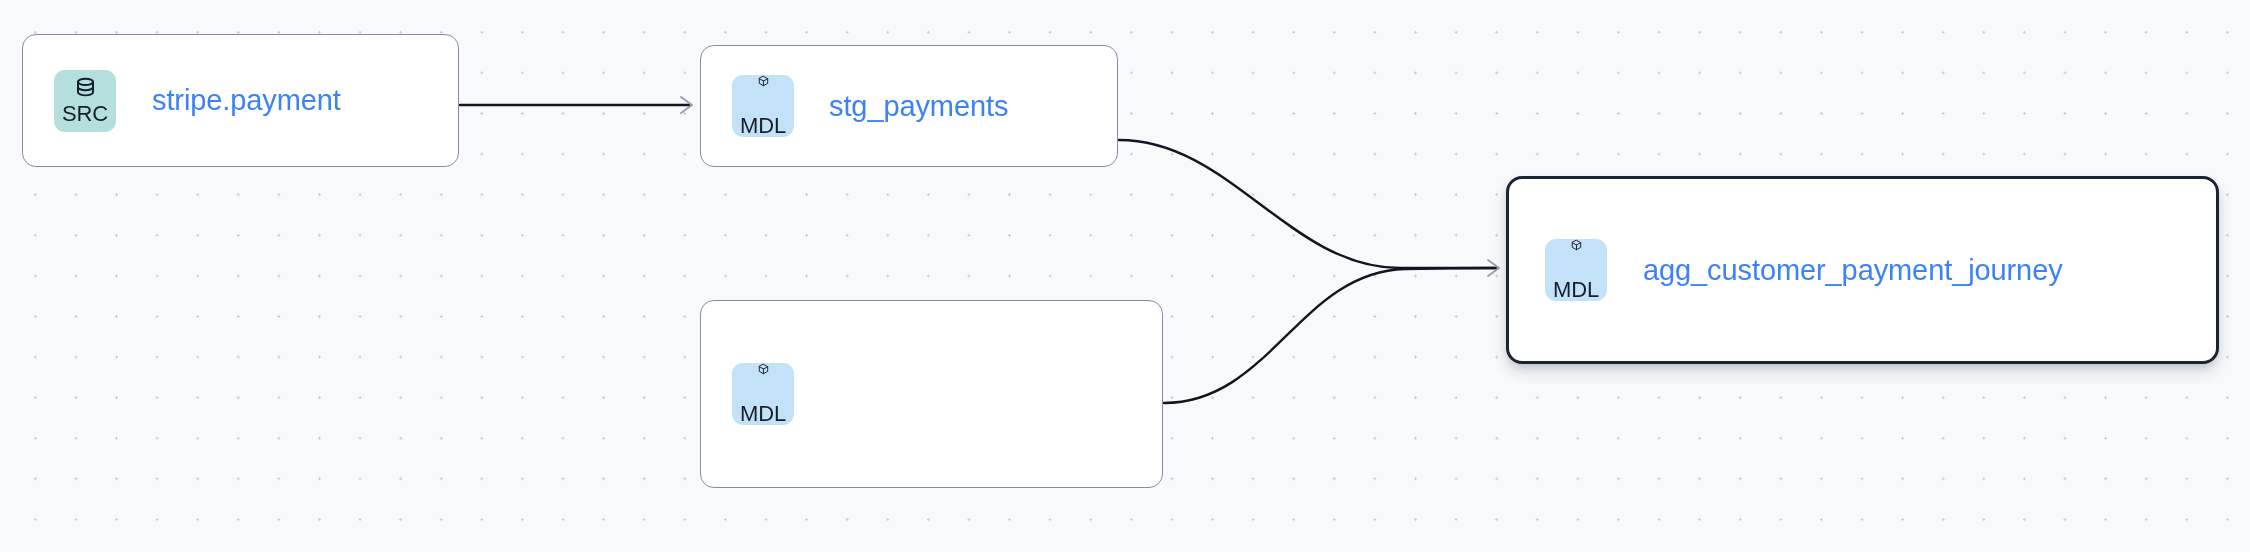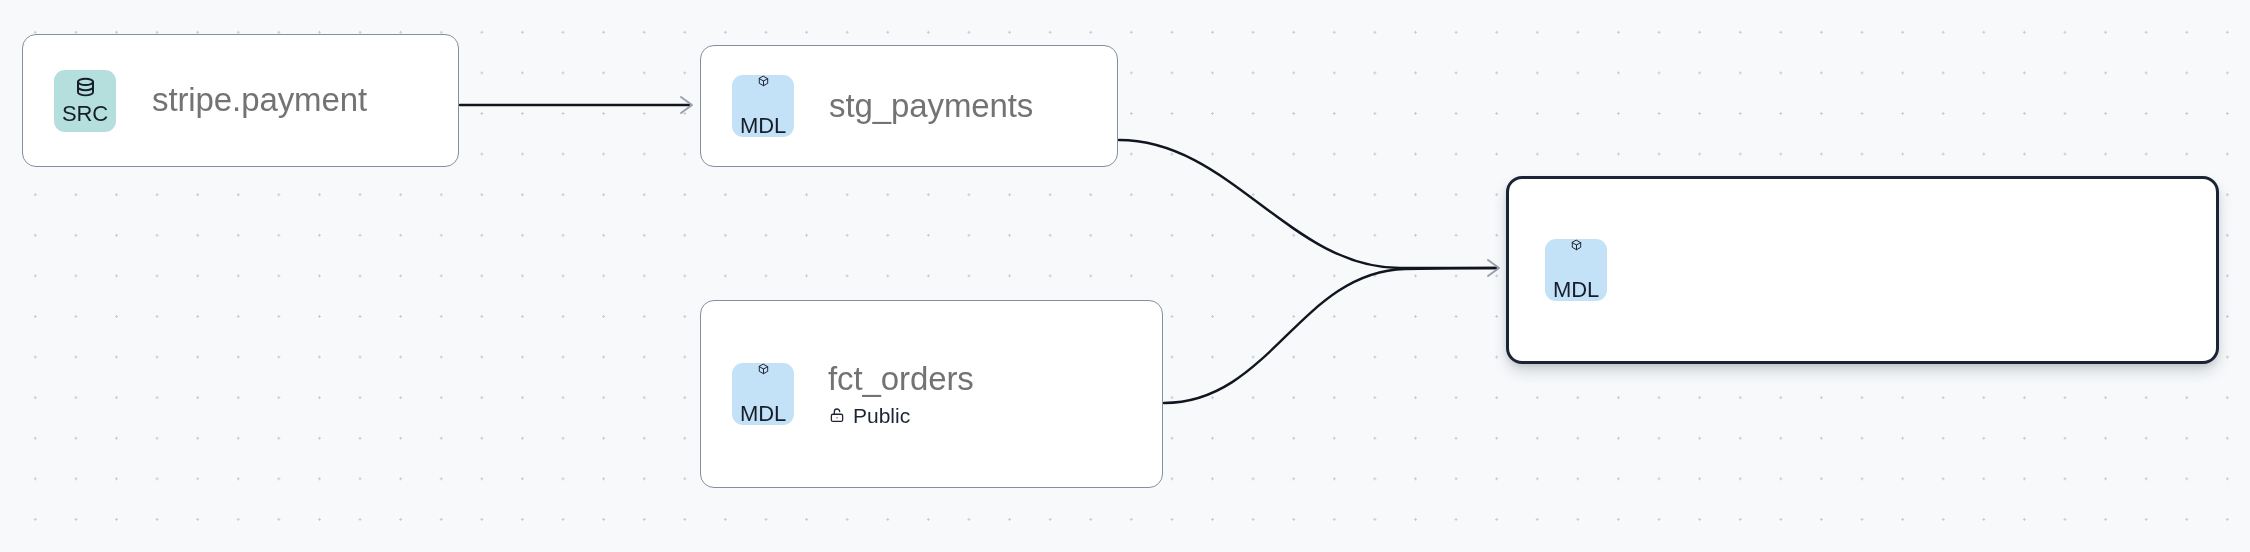--- a/index.html
+++ b/index.html
@@ -84,22 +84,22 @@
     font-family: "Liberation Sans", sans-serif;
   }
 
   .node-body {
     display: flex;
     flex-direction: column;
     justify-content: center;
   }
 
   .node-title {
-    font-size: 33px;
-    color: #737373;
+    font-size: 29px;
+    color: #3b82f6;
     line-height: 1.12;
     white-space: nowrap;
     letter-spacing: -0.1px;
   }
 
   .node-sub {
     display: flex;
     align-items: center;
     gap: 7px;
     margin-top: 6px;
@@ -173,37 +173,29 @@
 
   <div class="node" id="node-fct-orders">
     <div class="badge mdl">
       <svg viewBox="0 0 24 24">
         <path d="M12 2.6 L20.4 7.3 L12 12 L3.6 7.3 Z"></path>
         <path d="M3.6 7.3 V16.7 L12 21.4 V12"></path>
         <path d="M20.4 7.3 V16.7 L12 21.4"></path>
       </svg>
       <span class="badge-text">MDL</span>
     </div>
-    <div class="node-body">
-      <div class="node-title">fct_orders</div>
-      <div class="node-sub">
-        <svg viewBox="0 0 24 24">
-          <rect x="4.5" y="11" width="15" height="9.5" rx="2"></rect>
-          <path d="M8.4 11 V7.6 a3.6 3.6 0 0 1 7.2 0"></path>
-          <circle cx="12" cy="15.7" r="0.2"></circle>
-        </svg>
-        <span>Public</span>
-      </div>
-    </div>
   </div>
 
   <div class="node selected" id="node-agg-customer">
     <div class="badge mdl">
       <svg viewBox="0 0 24 24">
         <path d="M12 2.6 L20.4 7.3 L12 12 L3.6 7.3 Z"></path>
         <path d="M3.6 7.3 V16.7 L12 21.4 V12"></path>
         <path d="M20.4 7.3 V16.7 L12 21.4"></path>
       </svg>
       <span class="badge-text">MDL</span>
     </div>
+    <div class="node-body">
+      <div class="node-title">agg_customer_payment_journey</div>
+    </div>
   </div>
 
 </div>
 
 </body></html>

